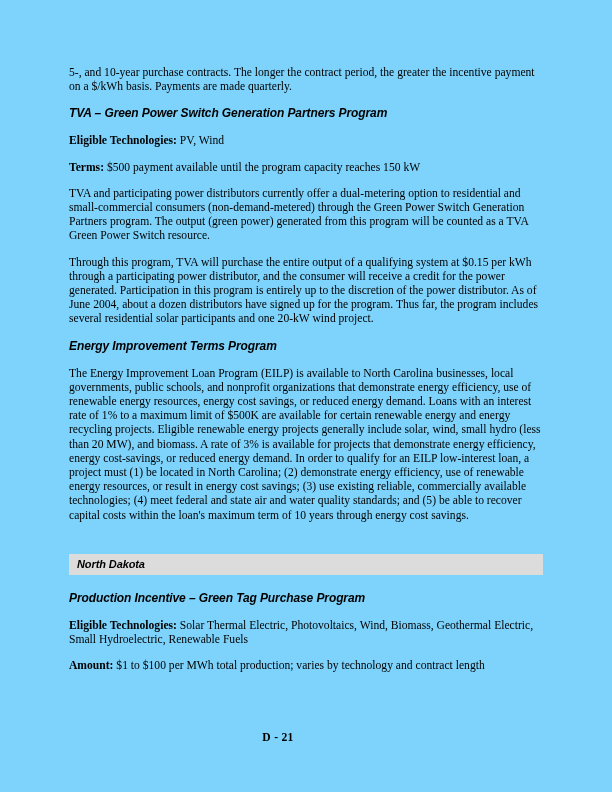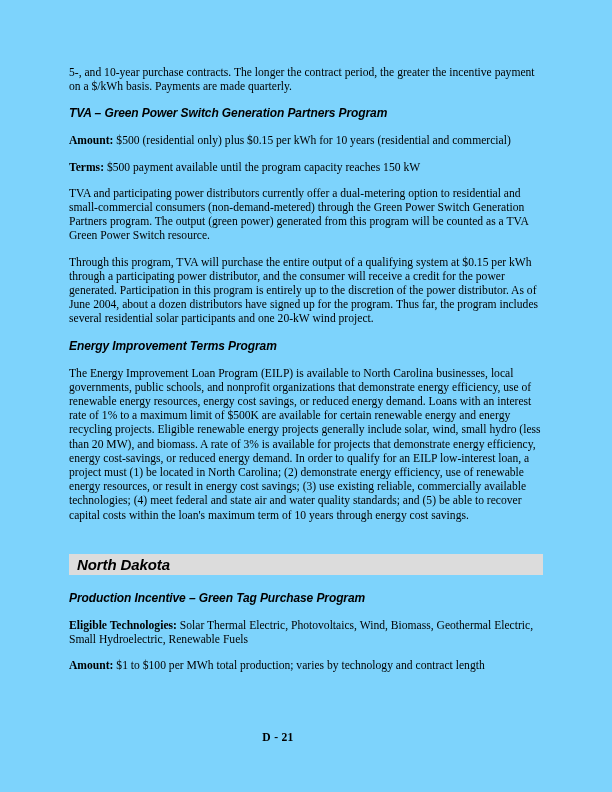--- a/index.html
+++ b/index.html
@@ -69,21 +69,21 @@
     width: 474px;
     height: 21px;
     margin: 0 0 16px 0;
     display: flex;
     align-items: center;
     box-sizing: border-box;
     padding-left: 8px;
   }
   .state-band-label {
     font-family: "Liberation Sans", "DejaVu Sans", sans-serif;
-    font-size: 15px;
+    font-size: 11px;
     font-weight: bold;
     font-style: italic;
     color: #000000;
     letter-spacing: -0.1px;
     text-align: center;
   }
   .spacer-before-band {
     height: 19px;
   }
   .footer {
@@ -103,25 +103,25 @@
 <body>
 
 <div class="page">
 
   <div class="content">
 
     <p class="body-text">5-, and 10-year purchase contracts. The longer the contract period, the greater the incentive payment on a $/kWh basis. Payments are made quarterly.</p>
 
     <h2 class="prog-heading">TVA – Green Power Switch Generation Partners Program</h2>
 
+    <div class="field-line">
+      <span class="field-label">Eligible Technologies:</span>
+      <span class="field-value">PV, Wind</span>
+    </div>
 
-    <div class="field-line">
-      <span class="field-label">Amount:</span>
-      <span class="field-value">$500 (residential only) plus $0.15 per kWh for 10 years (residential and commercial)</span>
-    </div>
 
     <div class="field-line">
       <span class="field-label">Terms:</span>
       <span class="field-value">$500 payment available until the program capacity reaches 150 kW</span>
     </div>
 
 
     <p class="body-text">TVA and participating power distributors currently offer a dual-metering option to residential and small-commercial consumers (non-demand-metered) through the Green Power Switch Generation Partners program. The output (green power) generated from this program will be counted as a TVA Green Power Switch resource.</p>
 
     <p class="body-text">Through this program, TVA will purchase the entire output of a qualifying system at $0.15 per kWh through a participating power distributor, and the consumer will receive a credit for the power generated. Participation in this program is entirely up to the discretion of the power distributor. As of June 2004, about a dozen distributors have signed up for the program. Thus far, the program includes several residential solar participants and one 20-kW wind project.</p>

